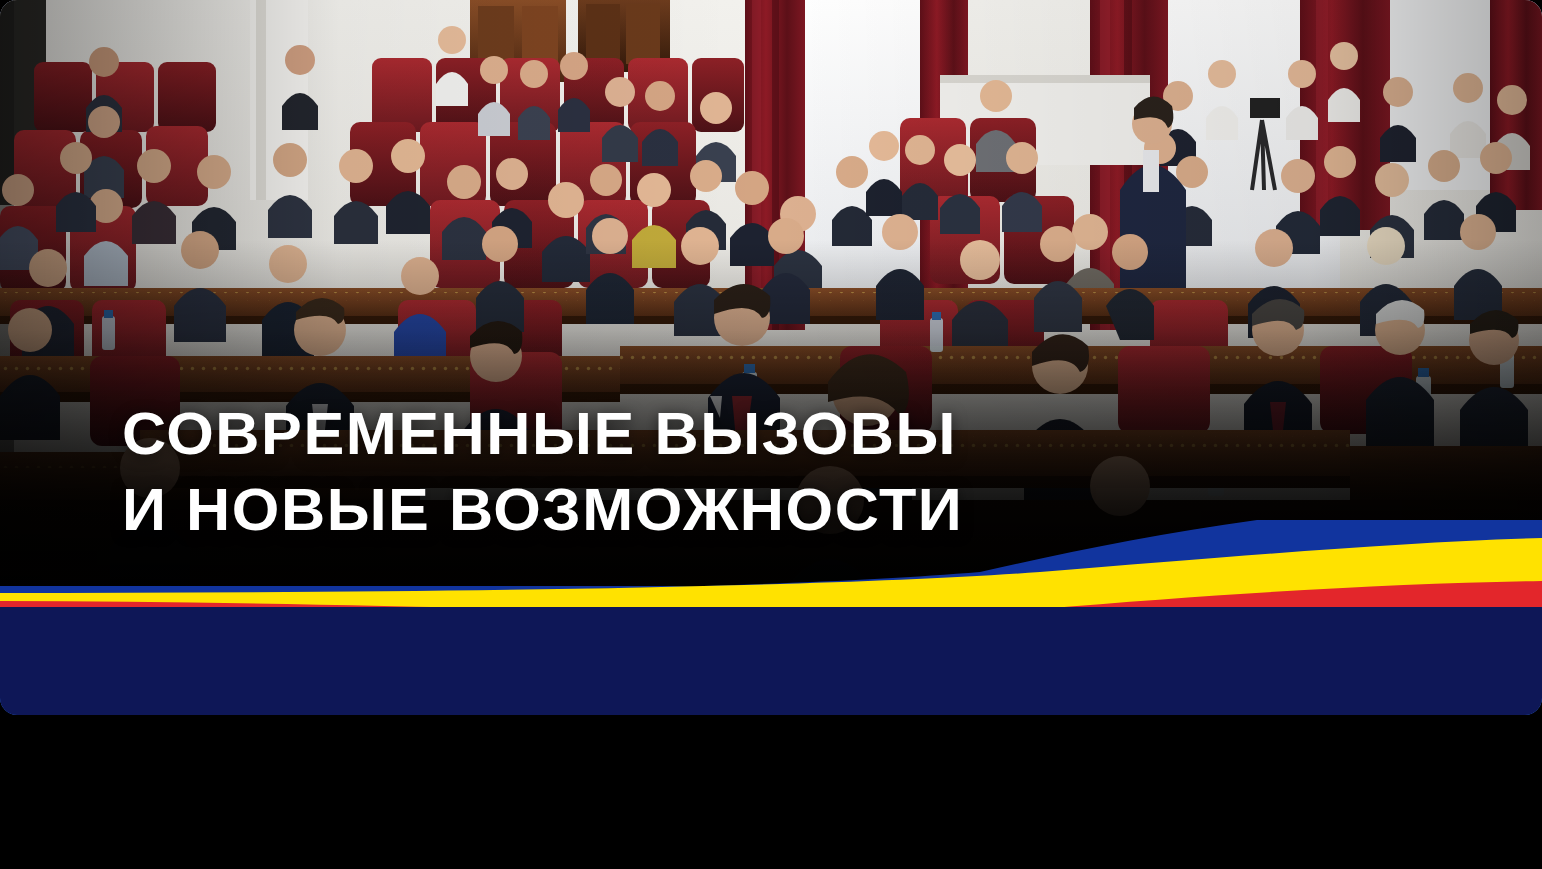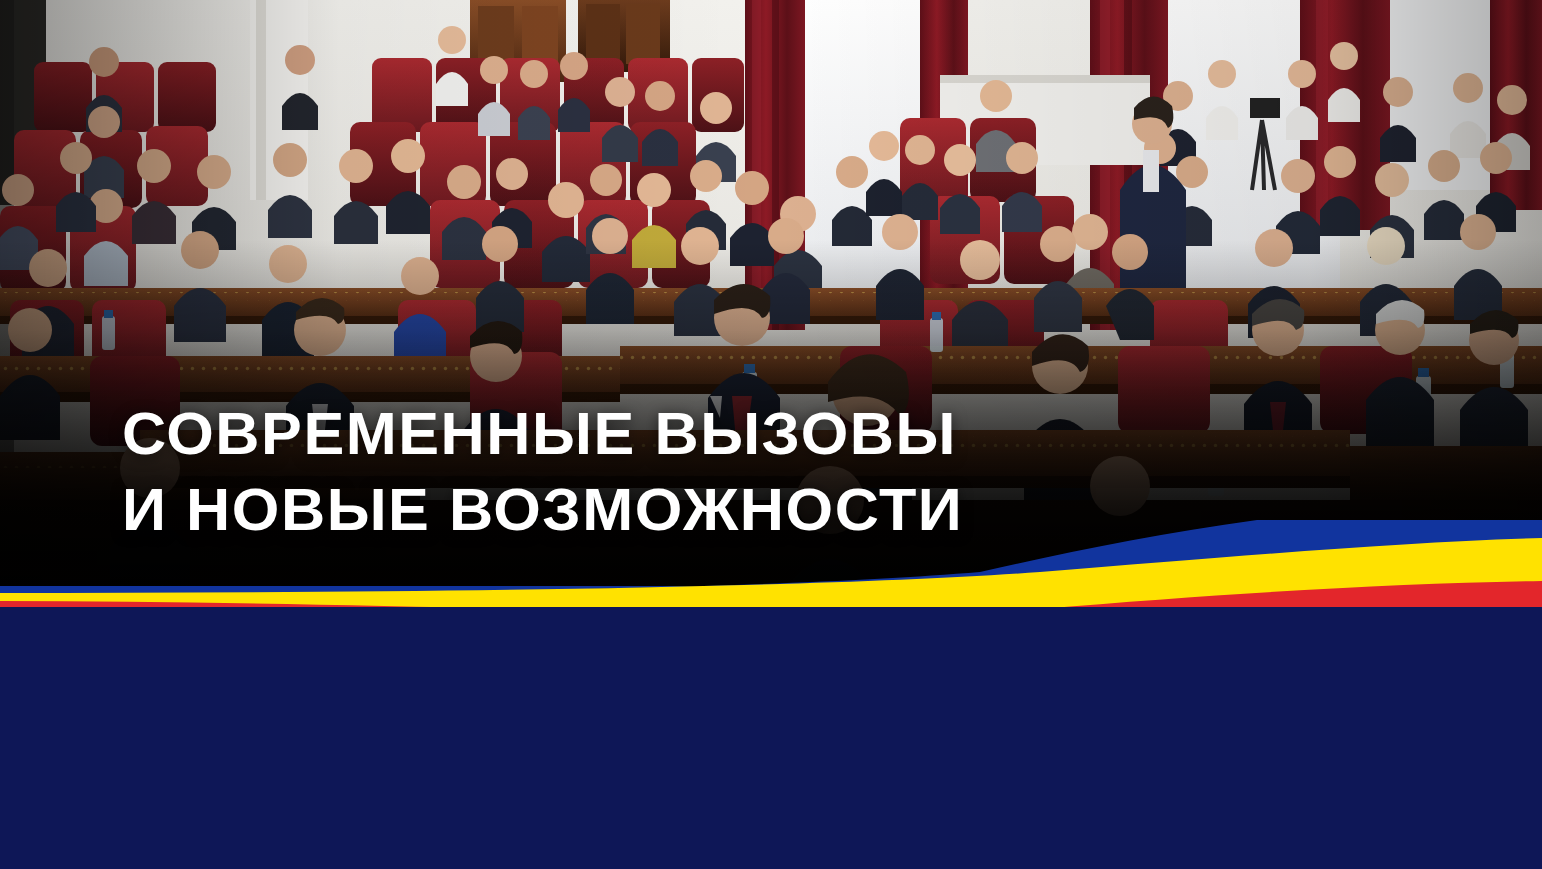--- a/index.html
+++ b/index.html
@@ -1,19 +1,19 @@
 <!DOCTYPE html>
 <html><head>
 <meta charset="utf-8">
 <style>
   * { margin:0; padding:0; box-sizing:border-box; }
   html,body { background:#000; }
   .stage {
-    position:relative; width:1542px; height:869px; overflow:hidden;
-    font-family:"Liberation Sans", sans-serif; background:#3b82f6;
+    position:relative; width:1542px; height:715px; overflow:hidden;
+    font-family:"Liberation Sans", sans-serif; background:#3b82f6;border-radius:17px;
   }
 
   
   .photo { position:absolute; left:0; top:0; width:1542px; height:600px; overflow:hidden; background:#2b1412; }
   .photo svg { display:block; width:1542px; height:600px; }
 
   .vignette {
     position:absolute; left:0; top:0; width:1542px; height:600px; pointer-events:none;
     background:
       linear-gradient(to bottom, rgba(0,0,0,0) 40%, rgba(0,0,0,.45) 66%, rgba(0,0,0,.80) 86%, rgba(0,0,0,.93) 100%),

